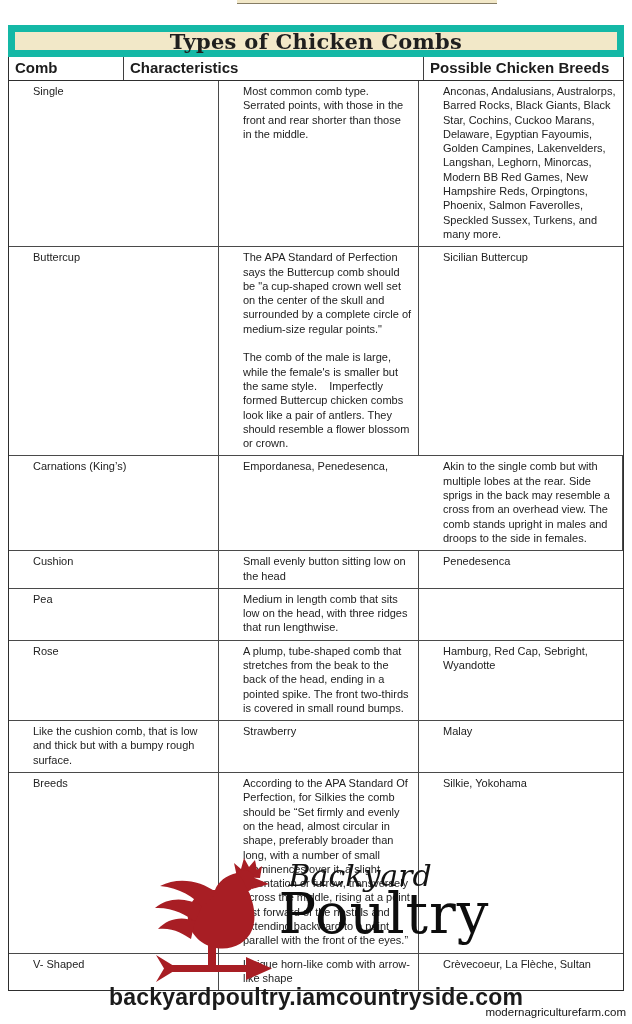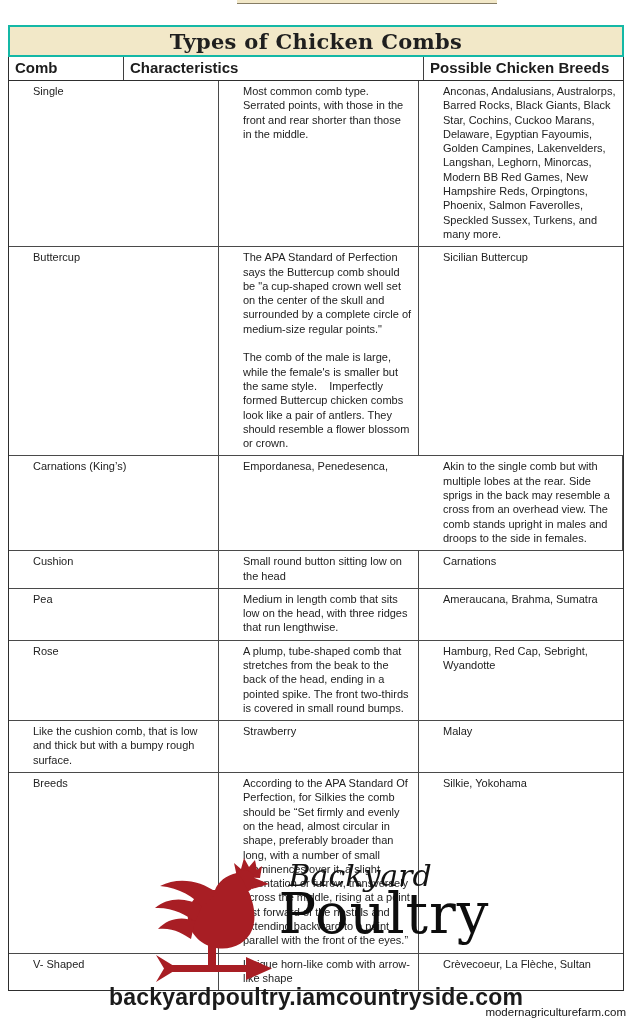--- a/index.html
+++ b/index.html
@@ -24,21 +24,21 @@
 
   
   .doc {
     position: absolute;
     left: 8px; top: 25px;
     width: 616px;
   }
   .title-band {
     height: 32px;
     background: #f2e8c8;
-    border: 2px solid #14b8a6;
+    border: 7px solid #14b8a6;
     display: flex;
     align-items: center;
     justify-content: center;
   }
   .title-band .title-text {
     font-family: "DejaVu Serif", serif;
     font-weight: bold;
     font-size: 21px;
     letter-spacing: 0.3px;
     color: #1f1f1f;
@@ -150,27 +150,26 @@
 The comb of the male is large, while the female's is smaller but the same style.&nbsp;&nbsp;&nbsp; Imperfectly formed Buttercup chicken combs look like a pair of antlers. They should resemble a flower blossom or crown.</div>
       <div class="td">Sicilian Buttercup</div>
     </div>
     <div class="tr">
       <div class="td b-r">Carnations (King’s)</div>
       <div class="td">Empordanesa, Penedesenca,</div>
       <div class="td b-r">Akin to the single comb but with multiple lobes at the rear. Side sprigs in the back may resemble a cross from an overhead view. The comb stands upright in males and droops to the side in females.</div>
     </div>
     <div class="tr">
       <div class="td b-r">Cushion</div>
-      <div class="td b-r">Small round button sitting low on the head</div>
-      <div class="td">Carnations</div>
+      <div class="td b-r">Small evenly button sitting low on the head</div>
+      <div class="td">Penedesenca</div>
     </div>
     <div class="tr">
       <div class="td b-r">Pea</div>
       <div class="td b-r">Medium in length comb that sits low on the head, with three ridges that run lengthwise.</div>
-      <div class="td">Ameraucana, Brahma, Sumatra</div>
     </div>
     <div class="tr">
       <div class="td b-r">Rose</div>
       <div class="td b-r">A plump, tube-shaped comb that stretches from the beak to the back of the head, ending in a pointed spike. The front two-thirds is covered in small round bumps.</div>
       <div class="td">Hamburg, Red Cap, Sebright, Wyandotte</div>
     </div>
     <div class="tr">
       <div class="td b-r">Like the cushion comb, that is low and thick but with a bumpy rough surface.</div>
       <div class="td b-r">Strawberry</div>
       <div class="td">Malay</div>

